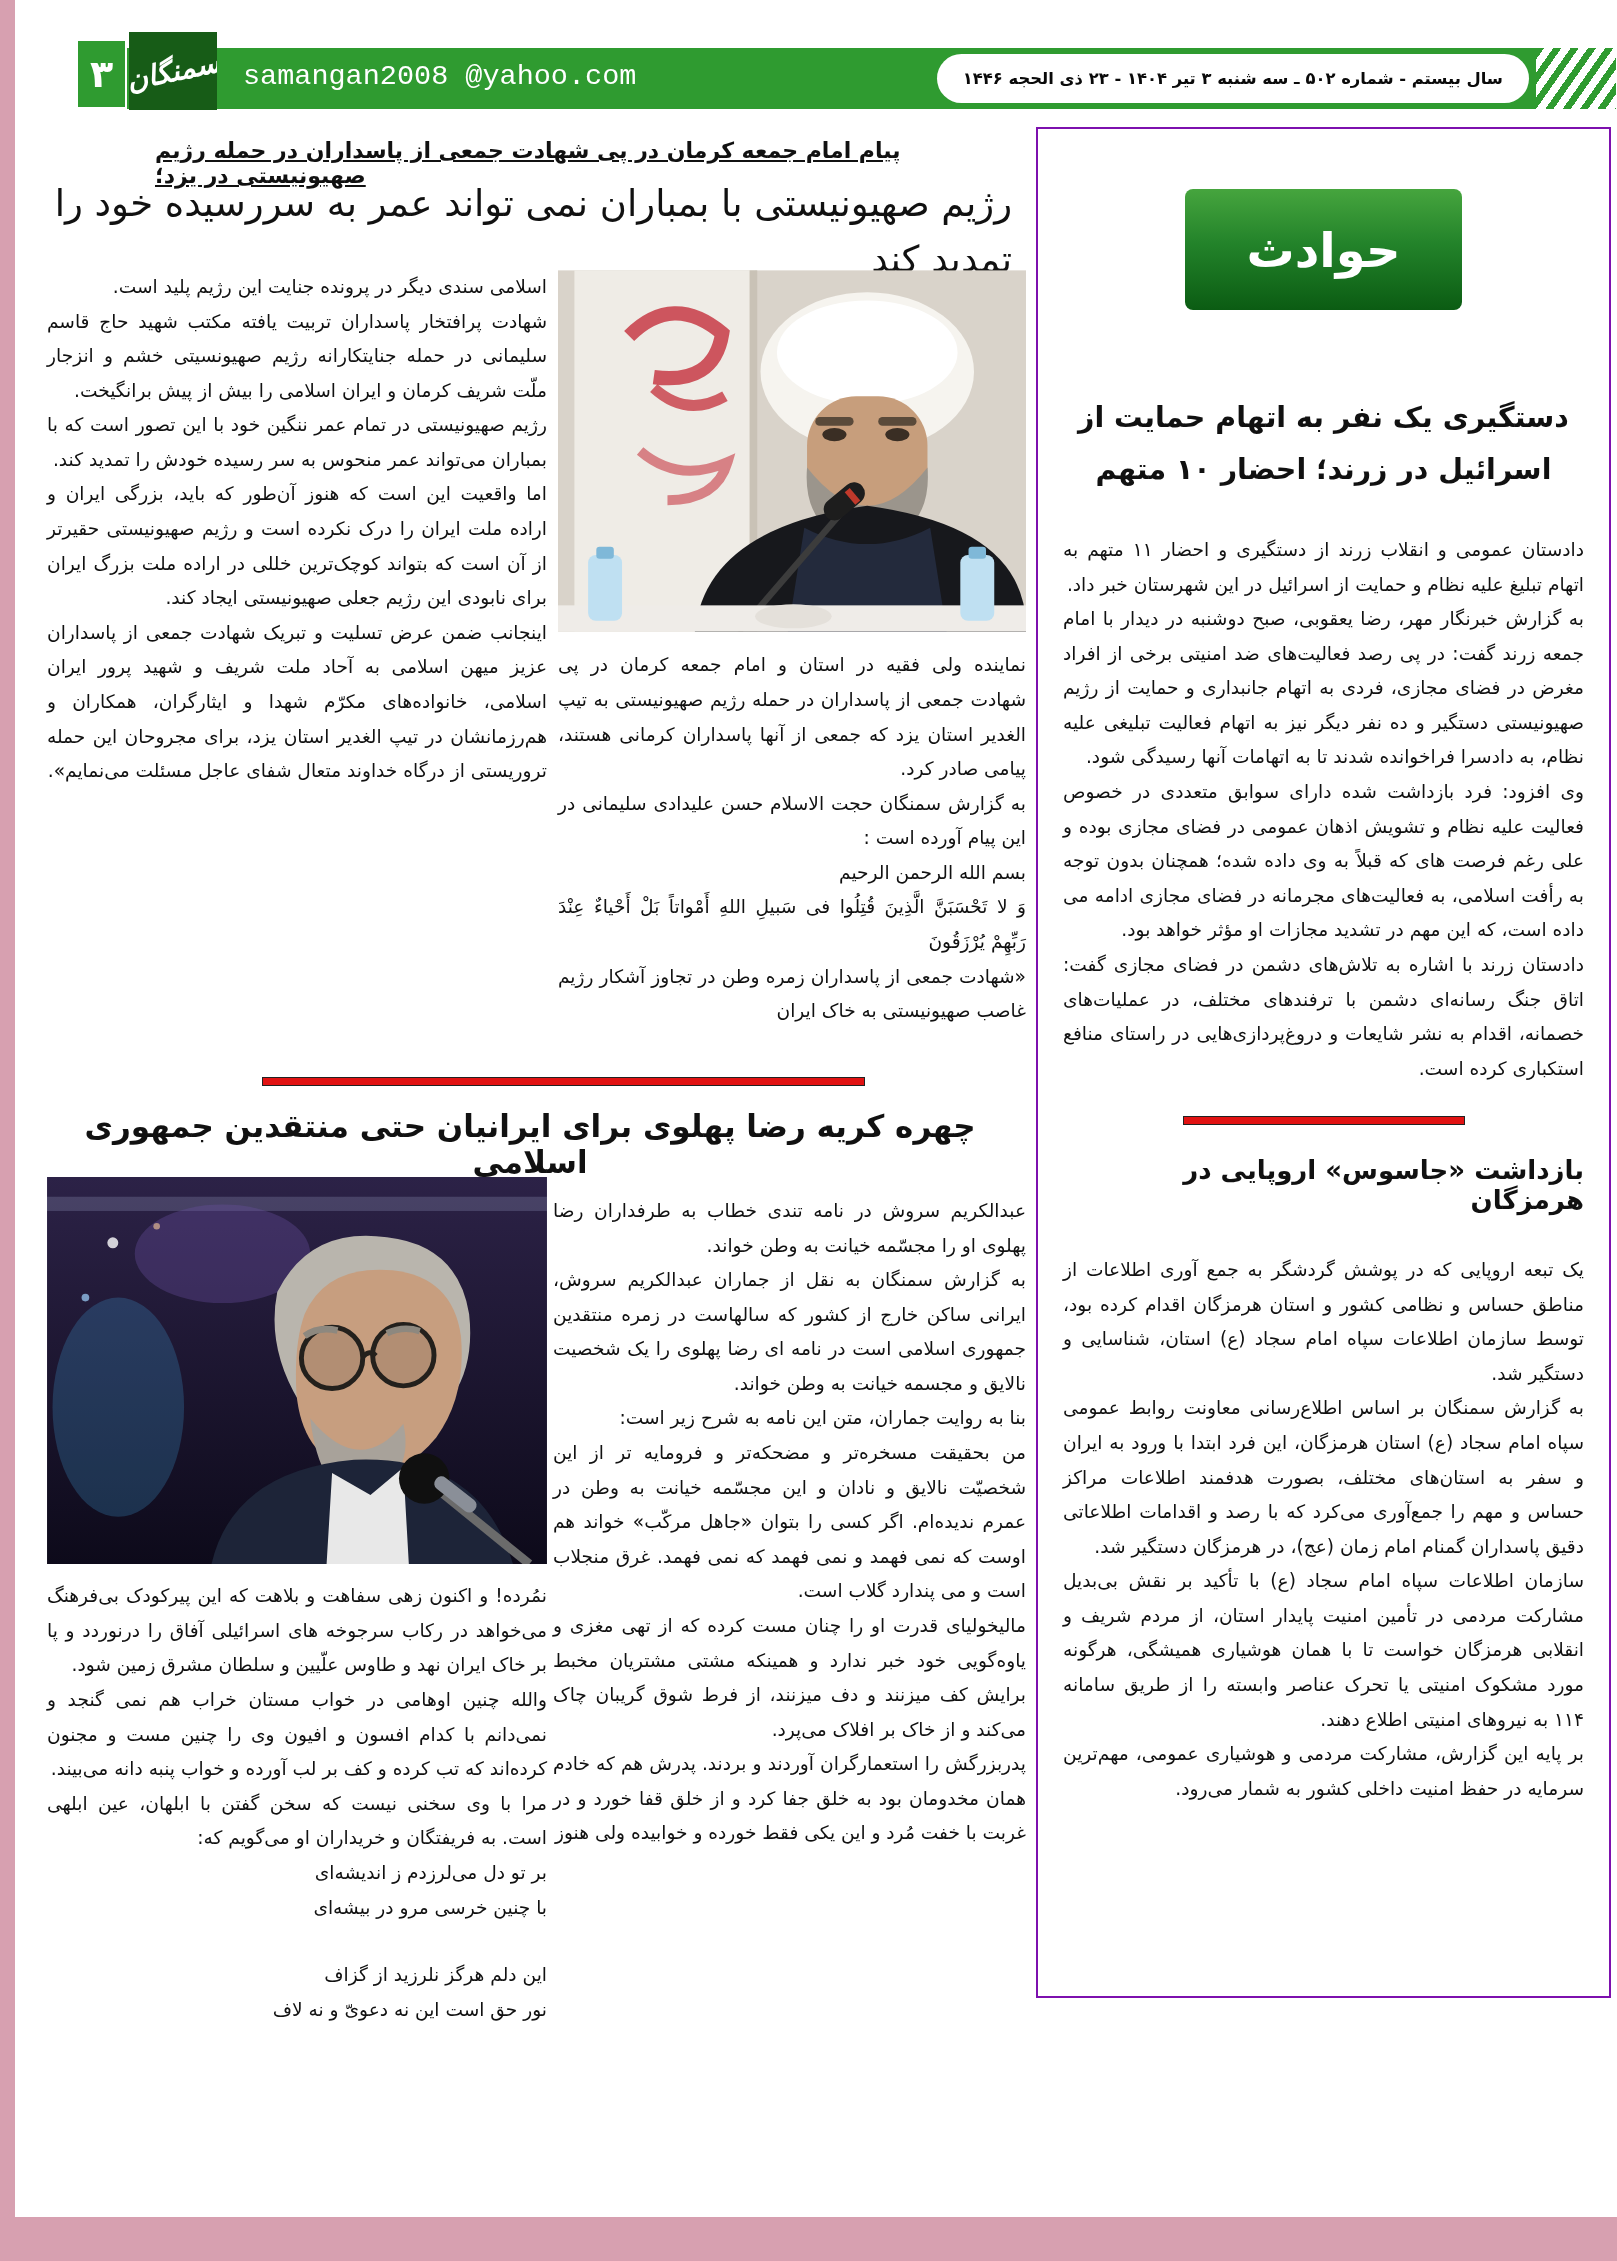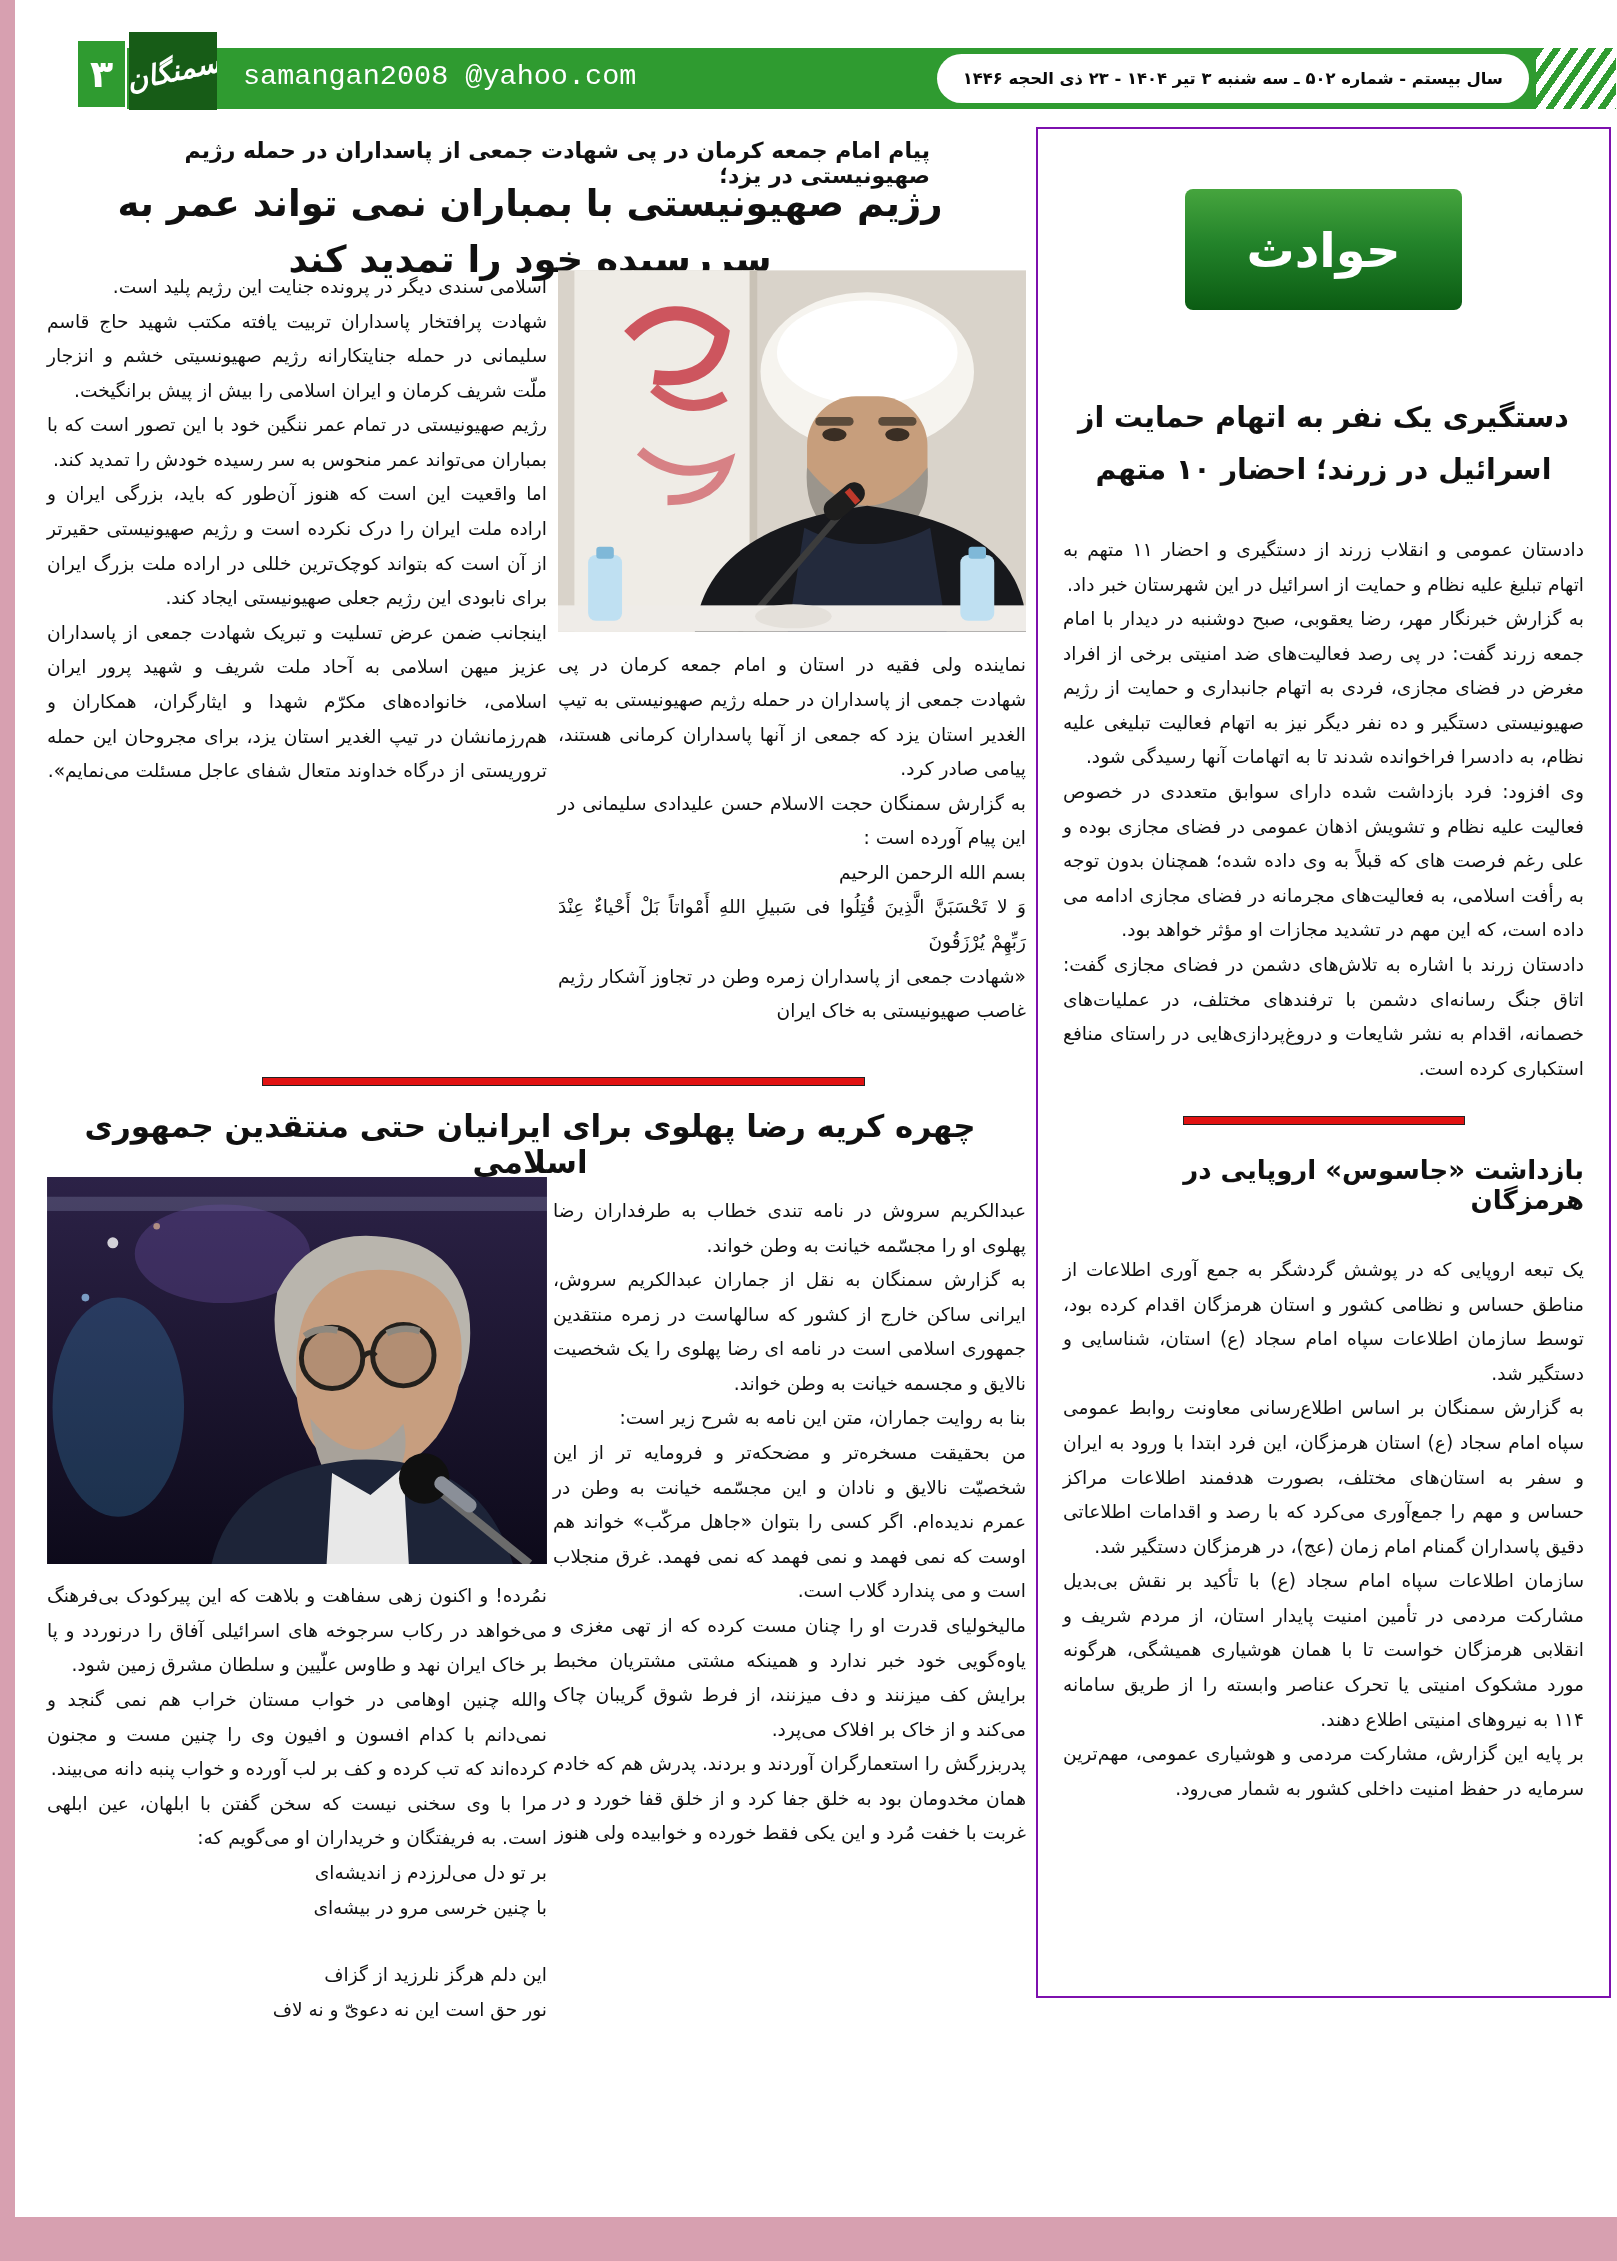--- a/index.html
+++ b/index.html
@@ -42,24 +42,24 @@
     border-radius:8px; color:#fff; font-size:48px; font-weight:bold;
     display:flex; align-items:center; justify-content:center; }
   .events-headline1 { margin-top:82px; font-size:28.5px; font-weight:bold; line-height:1.8; text-align:center; }
   .events-body { margin-top:38px; }
   .events-body p, .body-text p { font-size:18.6px; line-height:1.86; text-align:justify; }
   .red-bar { height:8.8px; background:#e11212; border:1.1px solid #222; }
   .events-divider { width:282px; margin:30px auto; }
   .events-headline2 { font-size:26px; font-weight:bold; text-align:right; margin:16.4px 0 38px 0; }
 
   
-  .kicker { position:absolute; left:164px; top:138px; width:767px; text-align:right;
-    font-size:22px; font-weight:bold; }
-  .main-headline { position:absolute; left:49px; top:176px; width:964px; text-align:center;
-    font-size:37px; font-weight:bold; line-height:1.5; }
+  .kicker { position:absolute; left:156px; top:138px; width:767px; text-align:left;
+    font-size:22px; font-weight:bold;text-decoration:underline; }
+  .main-headline { position:absolute; left:49px; top:176px; width:964px; text-align:right;
+    font-size:37px; font-weight:normal; line-height:1.5; }
   .a1-left  { position:absolute; left:48px;  top:270px; width:500px; }
   .a1-right { position:absolute; left:559px; top:270px; width:468px; }
   .photo-frame { display:block; }
   .a1-right .col-text { margin-top:16.4px; }
   .main-divider { position:absolute; left:263px; top:1077px; width:603px; }
 
   
   .second-headline { position:absolute; left:49px; top:1108px; width:964px; text-align:center;
     font-size:31px; font-weight:bold; }
   .a2-left { position:absolute; left:48px; top:1177px; width:500px; }

